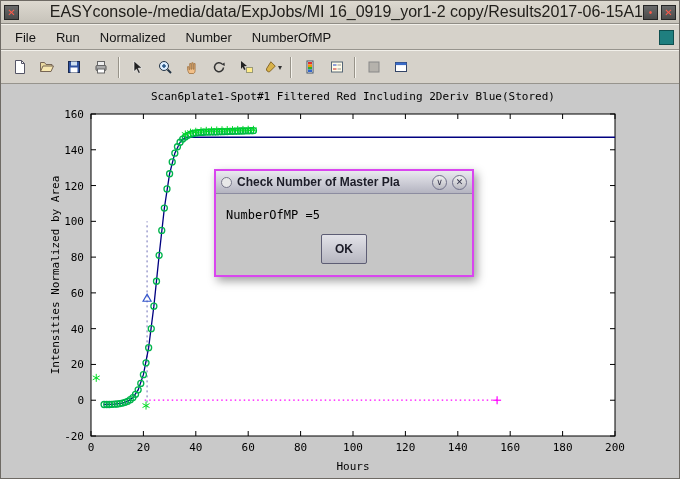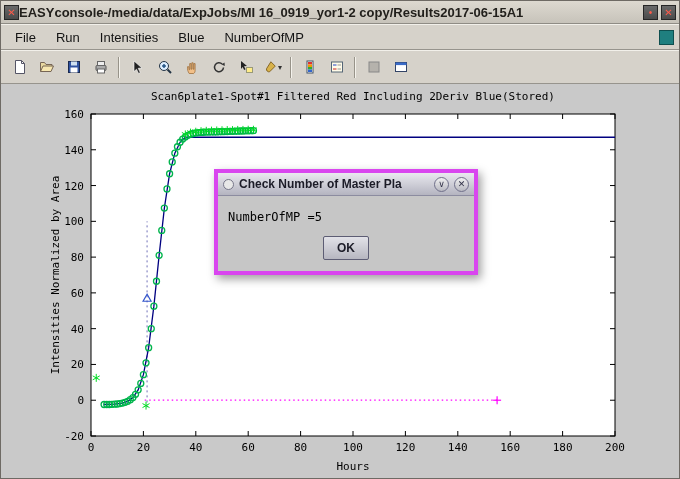--- a/index.html
+++ b/index.html
@@ -15,21 +15,21 @@
     background:linear-gradient(#ddd9d0,#c7c3ba);
     border-bottom:1px solid #8f8c85;padding:0 3px;
   }
   .wbtn{
     width:15px;height:15px;flex:0 0 15px;box-sizing:border-box;
     background:linear-gradient(#6a6a6a,#4a4a4a);border:1px solid #262626;
     color:#ff5a4a;font-size:10px;line-height:13px;text-align:center;
     cursor:default;user-select:none;
   }
   .wtitle{
-    flex:1;text-align:left;font-size:13px;font-weight:bold;color:#22201c;
+    flex:1;text-align:right;font-size:16px;font-weight:normal;color:#22201c;
     white-space:nowrap;overflow:hidden;
   }
   .wbtn + .wbtn{margin-left:3px;}
   
   .menubar{
     height:24px;flex:0 0 24px;display:flex;align-items:center;
     background:#d6d2ca;border-top:1px solid #f2f0ea;
     border-bottom:1px solid #97948d;font-size:13px;color:#141414;
     padding-left:4px;
   }
@@ -54,21 +54,21 @@
   }
   .drop{font-size:8px;color:#333;margin-left:1px;}
   
   .figure{
     position:relative;flex:1;background:#c9c9c9;overflow:hidden;
   }
   .figure svg.chart{position:absolute;left:0;top:0;}
   
   .dialog{
     position:absolute;left:213px;top:85px;width:256px;
-    background:#c6c6c6;border:4px solid #d946ef;
+    background:#c6c6c6;border:2px solid #d946ef;
     box-shadow:3px 4px 9px rgba(0,0,0,.38);
   }
   .dlg-title{
     height:22px;display:flex;align-items:center;gap:5px;padding:0 5px;
     background:linear-gradient(#e9e9ef,#b4b4c0);
     border-bottom:1px solid #8c8ca0;
   }
   .dlg-icon{
     width:9px;height:9px;border-radius:50%;flex:0 0 9px;
     background:#e8e8e8;border:1px solid #77778a;
@@ -82,21 +82,21 @@
     background:linear-gradient(#f0f0f0,#b9b9c2);border:1px solid #70708a;
     font-size:9px;line-height:13px;text-align:center;color:#33334a;
     cursor:default;user-select:none;
   }
   .dlg-body{padding:14px 10px 9px 10px;}
   .dlg-msg{
     display:flex;gap:18px;font-family:"DejaVu Sans Mono",monospace;
     font-size:12px;color:#000;white-space:nowrap;
   }
   .ok-btn{
-    display:block;margin:12px auto 2px auto;min-width:46px;height:24px;
+    display:block;margin:12px auto 2px auto;min-width:46px;height:30px;
     background:linear-gradient(#e2e2e8,#b6b6c0);
     border:1px solid #5d5d74;border-radius:2px;
     font-family:"Liberation Sans",sans-serif;font-size:12px;font-weight:bold;
     color:#1c1c28;cursor:default;
   }
 </style>
 </head>
 <body>
 
 <div class="window">
@@ -110,22 +110,22 @@
       <span>•</span>
     </div>
     <div class="wbtn">
       <span>✕</span>
     </div>
   </div>
 
   <div class="menubar">
     <span class="menu-item">File</span>
     <span class="menu-item">Run</span>
-    <span class="menu-item">Intensities</span>
-    <span class="menu-item">Blue</span>
+    <span class="menu-item">Normalized</span>
+    <span class="menu-item">Number</span>
     <span class="menu-item">NumberOfMP</span>
     <span class="menubar-corner"></span>
   </div>
 
   <div class="toolbar">
     <div class="tbtn">
       <svg width="16" height="16" viewBox="0 0 16 16">
         <path d="M3.5 1.5 h6 l3 3 v10 h-9 z" fill="#ffffff" stroke="#556"></path>
         <path d="M9.5 1.5 v3 h3" fill="none" stroke="#556"></path>
       </svg>

